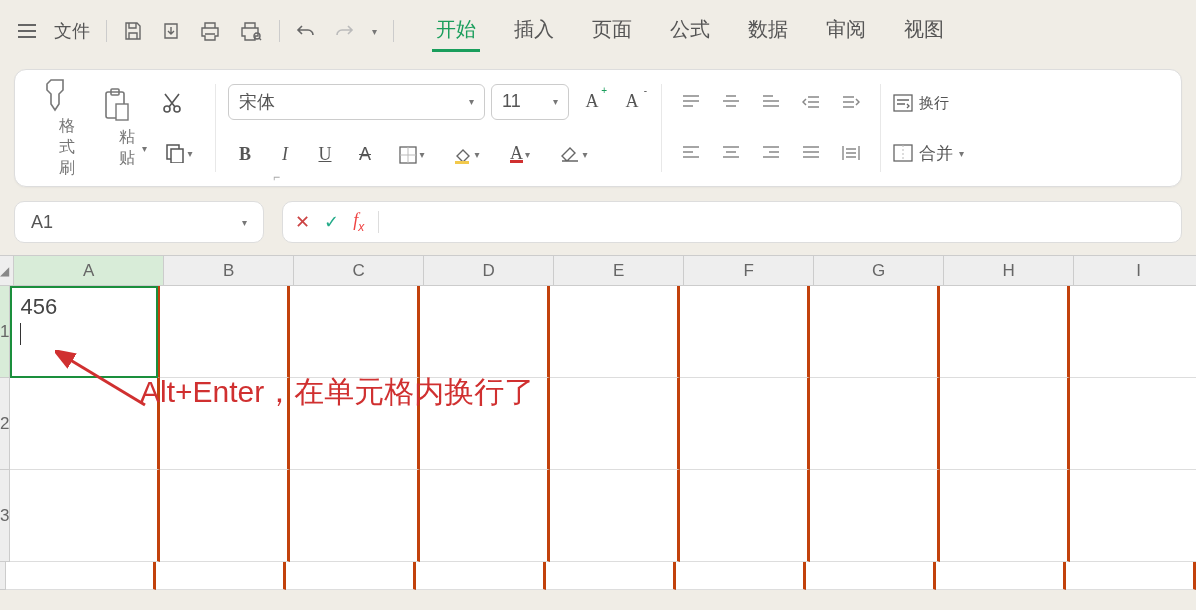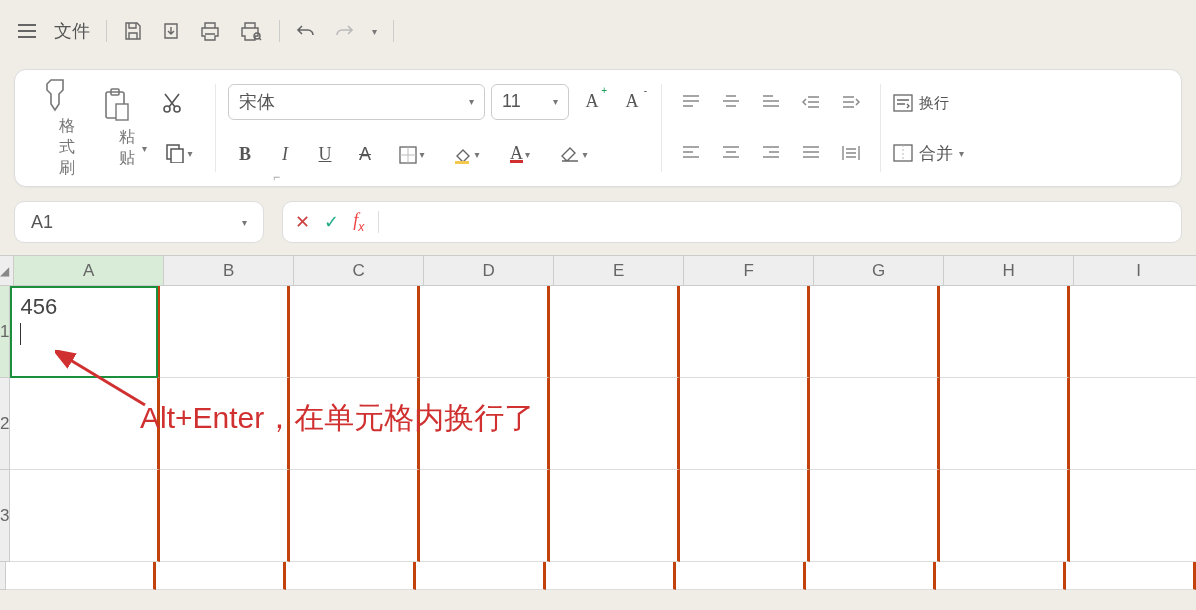--- a/index.html
+++ b/index.html
@@ -51,21 +51,21 @@
 .row-header { width: 46px; border-right: 1px solid #ccc; border-bottom: 1px solid #ccc; background: #eee; display: flex; align-items: center; justify-content: center; font-size: 17px; color: #666; }
 .row-header.active { background: #d8ecd8; }
 .cell { flex: 0 0 130px; border-right: 3px solid #c2410c; border-bottom: 1px solid #ddd; position: relative; }
 .cell.A { flex: 0 0 150px; }
 
 .active-cell { position: absolute; border: 2px solid #1a8f3c; left: 0; top: 0; right: -1px; bottom: -1px; padding: 6px 8px; font-size: 22px; color: #444; background: #fff; }
 .cursor-line { display: inline-block; width: 1px; height: 22px; background: #333; vertical-align: middle; animation: blink 1s step-end infinite; }
 @keyframes blink { 50% { opacity: 0; } }
 
 
-.annotation { position: absolute; left: 140px; top: 398px; font-size: 30px; color: #d03030; pointer-events: none; z-index: 10; }
+.annotation { position: absolute; left: 140px; top: 372px; font-size: 30px; color: #d03030; pointer-events: none; z-index: 10; }
 .arrow-svg { position: absolute; left: 55px; top: 350px; z-index: 9; pointer-events: none; }
 
 </style>
 </head>
 <body>
 
 <div class="menubar">
   <div class="menu-btn">
     <svg width="18" height="14" viewBox="0 0 18 14">
         <path d="M0 1h18M0 7h18M0 13h18" stroke="#666" stroke-width="1.8"></path>
@@ -104,20 +104,29 @@
   <div class="menu-btn">
     <svg width="20" height="16" viewBox="0 0 20 16">
         <path d="M14 3l4 4-4 4 M18 7H8a5 5 0 00-5 5" fill="none" stroke="#bbb" stroke-width="1.6"></path>
       </svg>
   </div>
   <div class="menu-btn">
       <span class="caret">▾</span>
     </div>
   <div class="divider"></div>
 
+  <div class="tabs">
+    <div class="tab active">开始</div>
+    <div class="tab">插入</div>
+    <div class="tab">页面</div>
+    <div class="tab">公式</div>
+    <div class="tab">数据</div>
+    <div class="tab">审阅</div>
+    <div class="tab">视图</div>
+  </div>
 </div>
 
 <div class="ribbon">
 
   <div class="big-btn">
     <span class="ico">
       <svg width="28" height="34" viewBox="0 0 28 34">
           <path d="M8 2h12v10l-4 4v10l-4 6-4-6V16l-4-4V6z" fill="none" stroke="#777" stroke-width="1.6"></path>
         </svg>
     </span>

